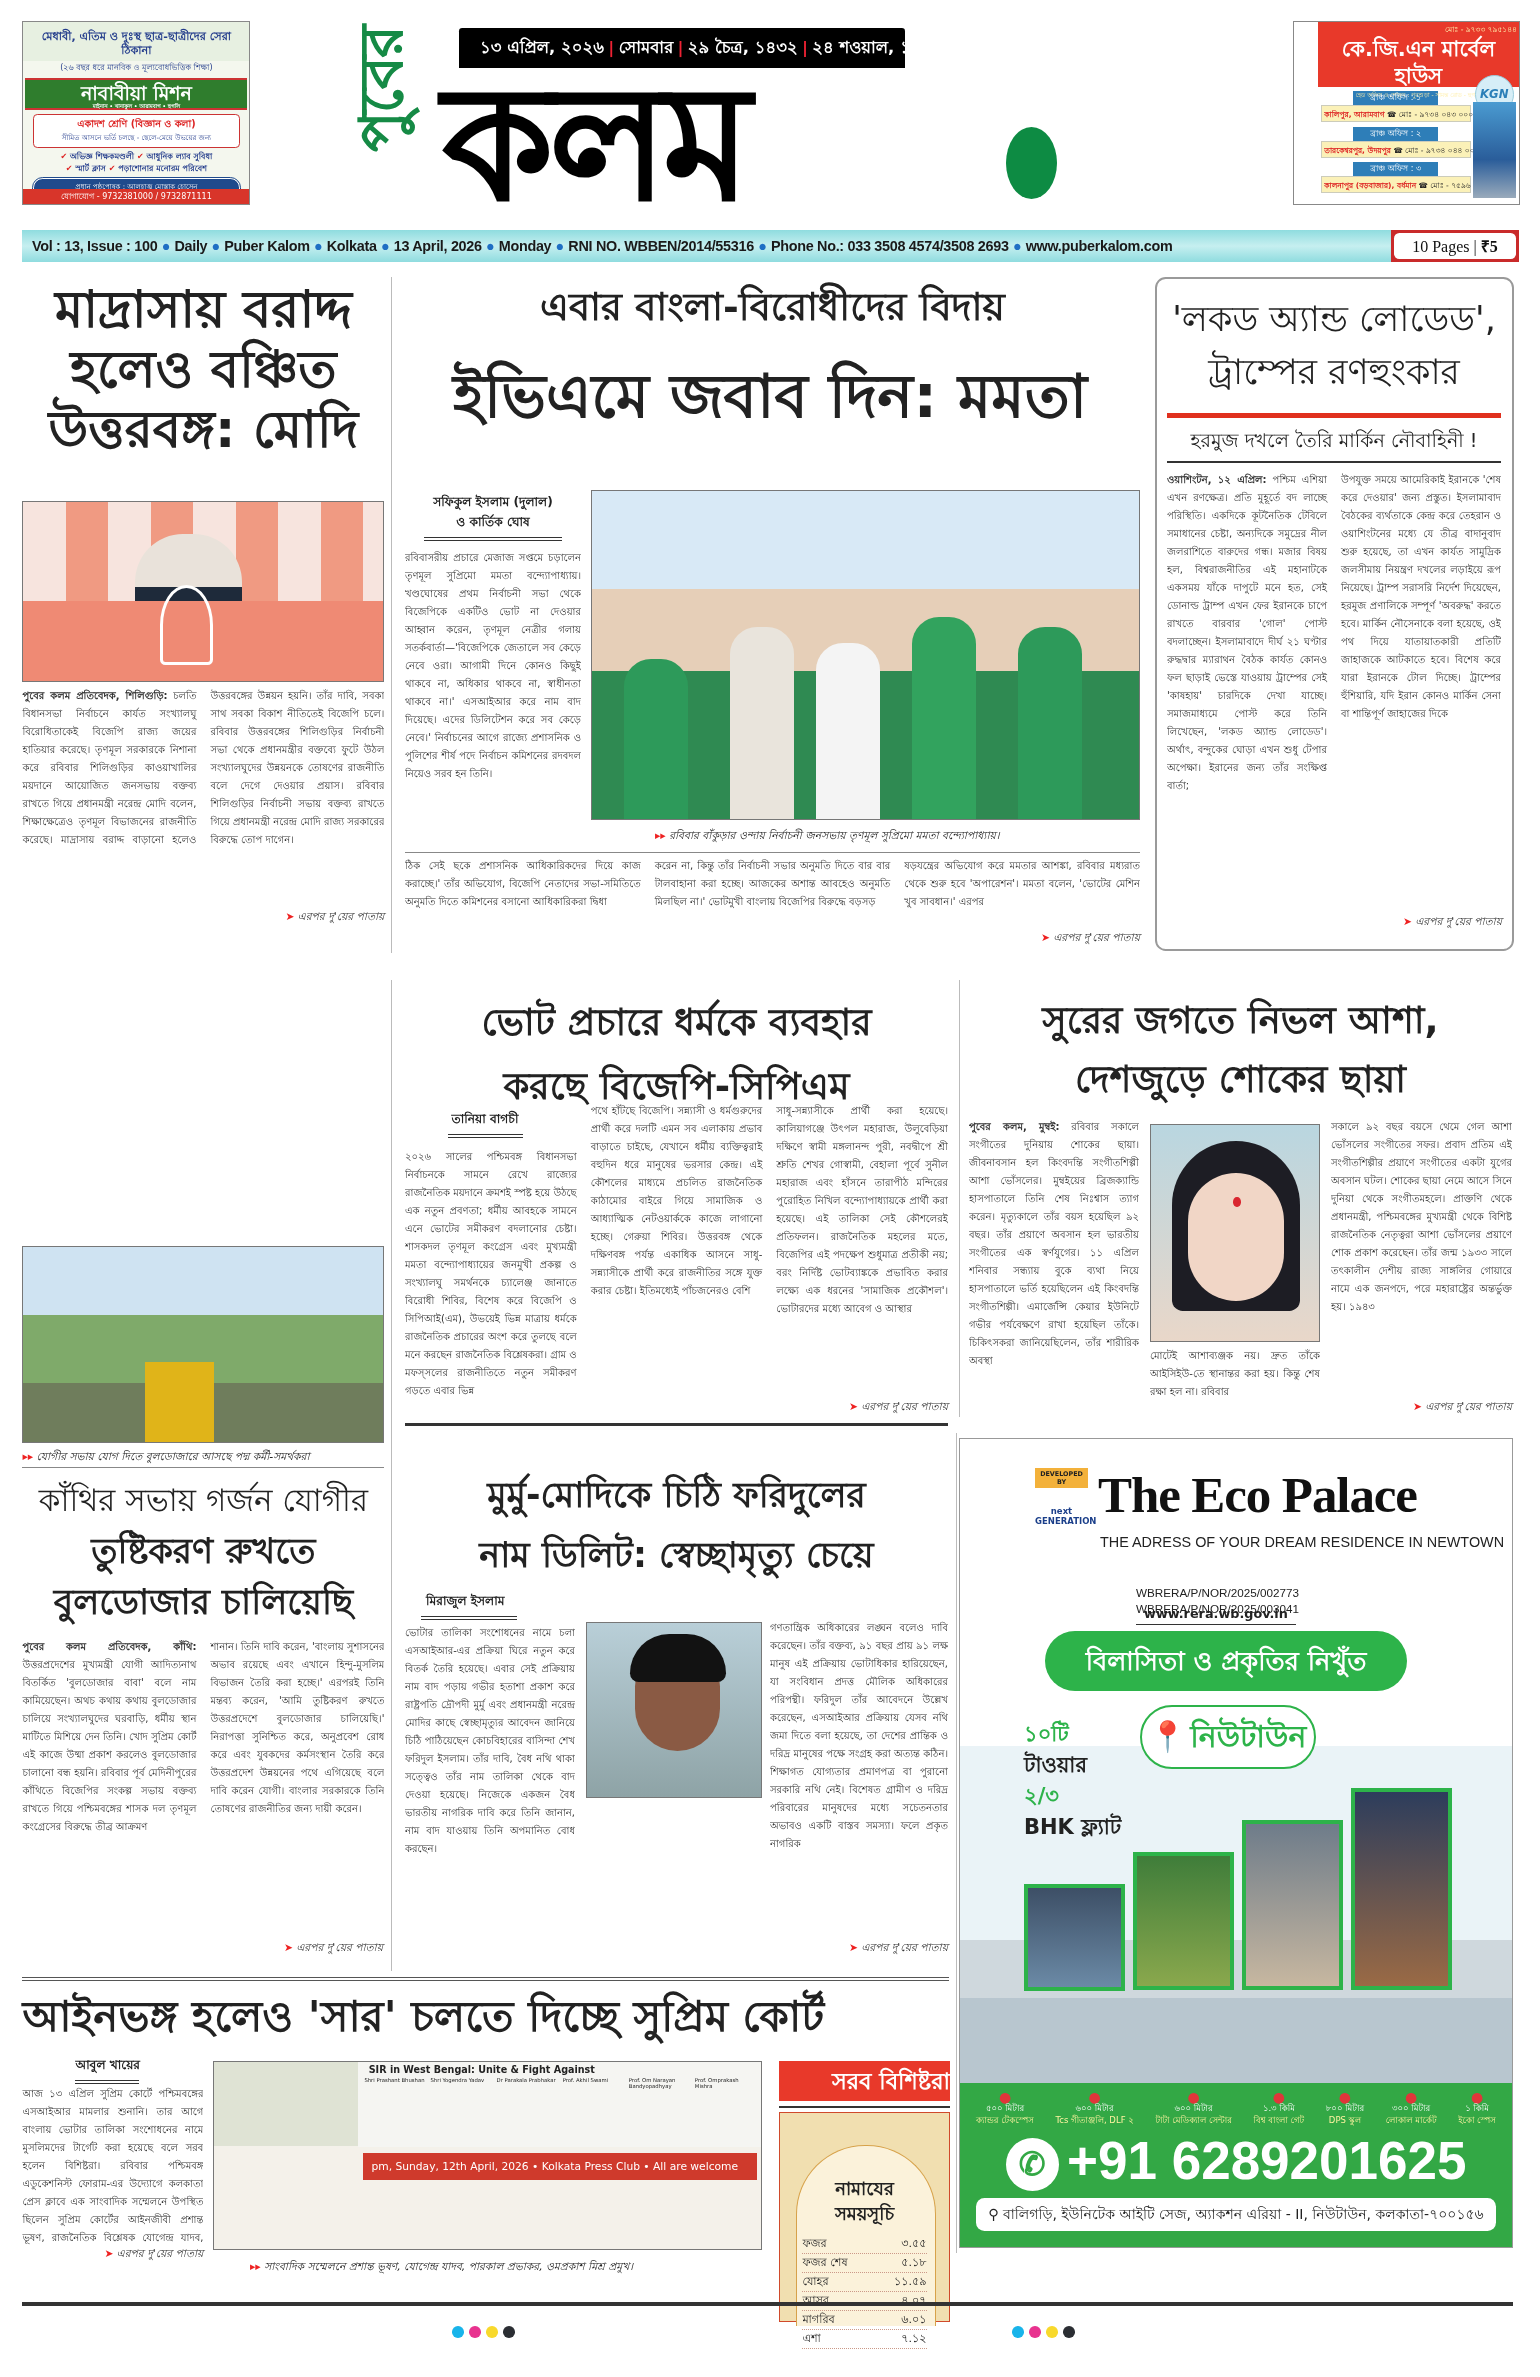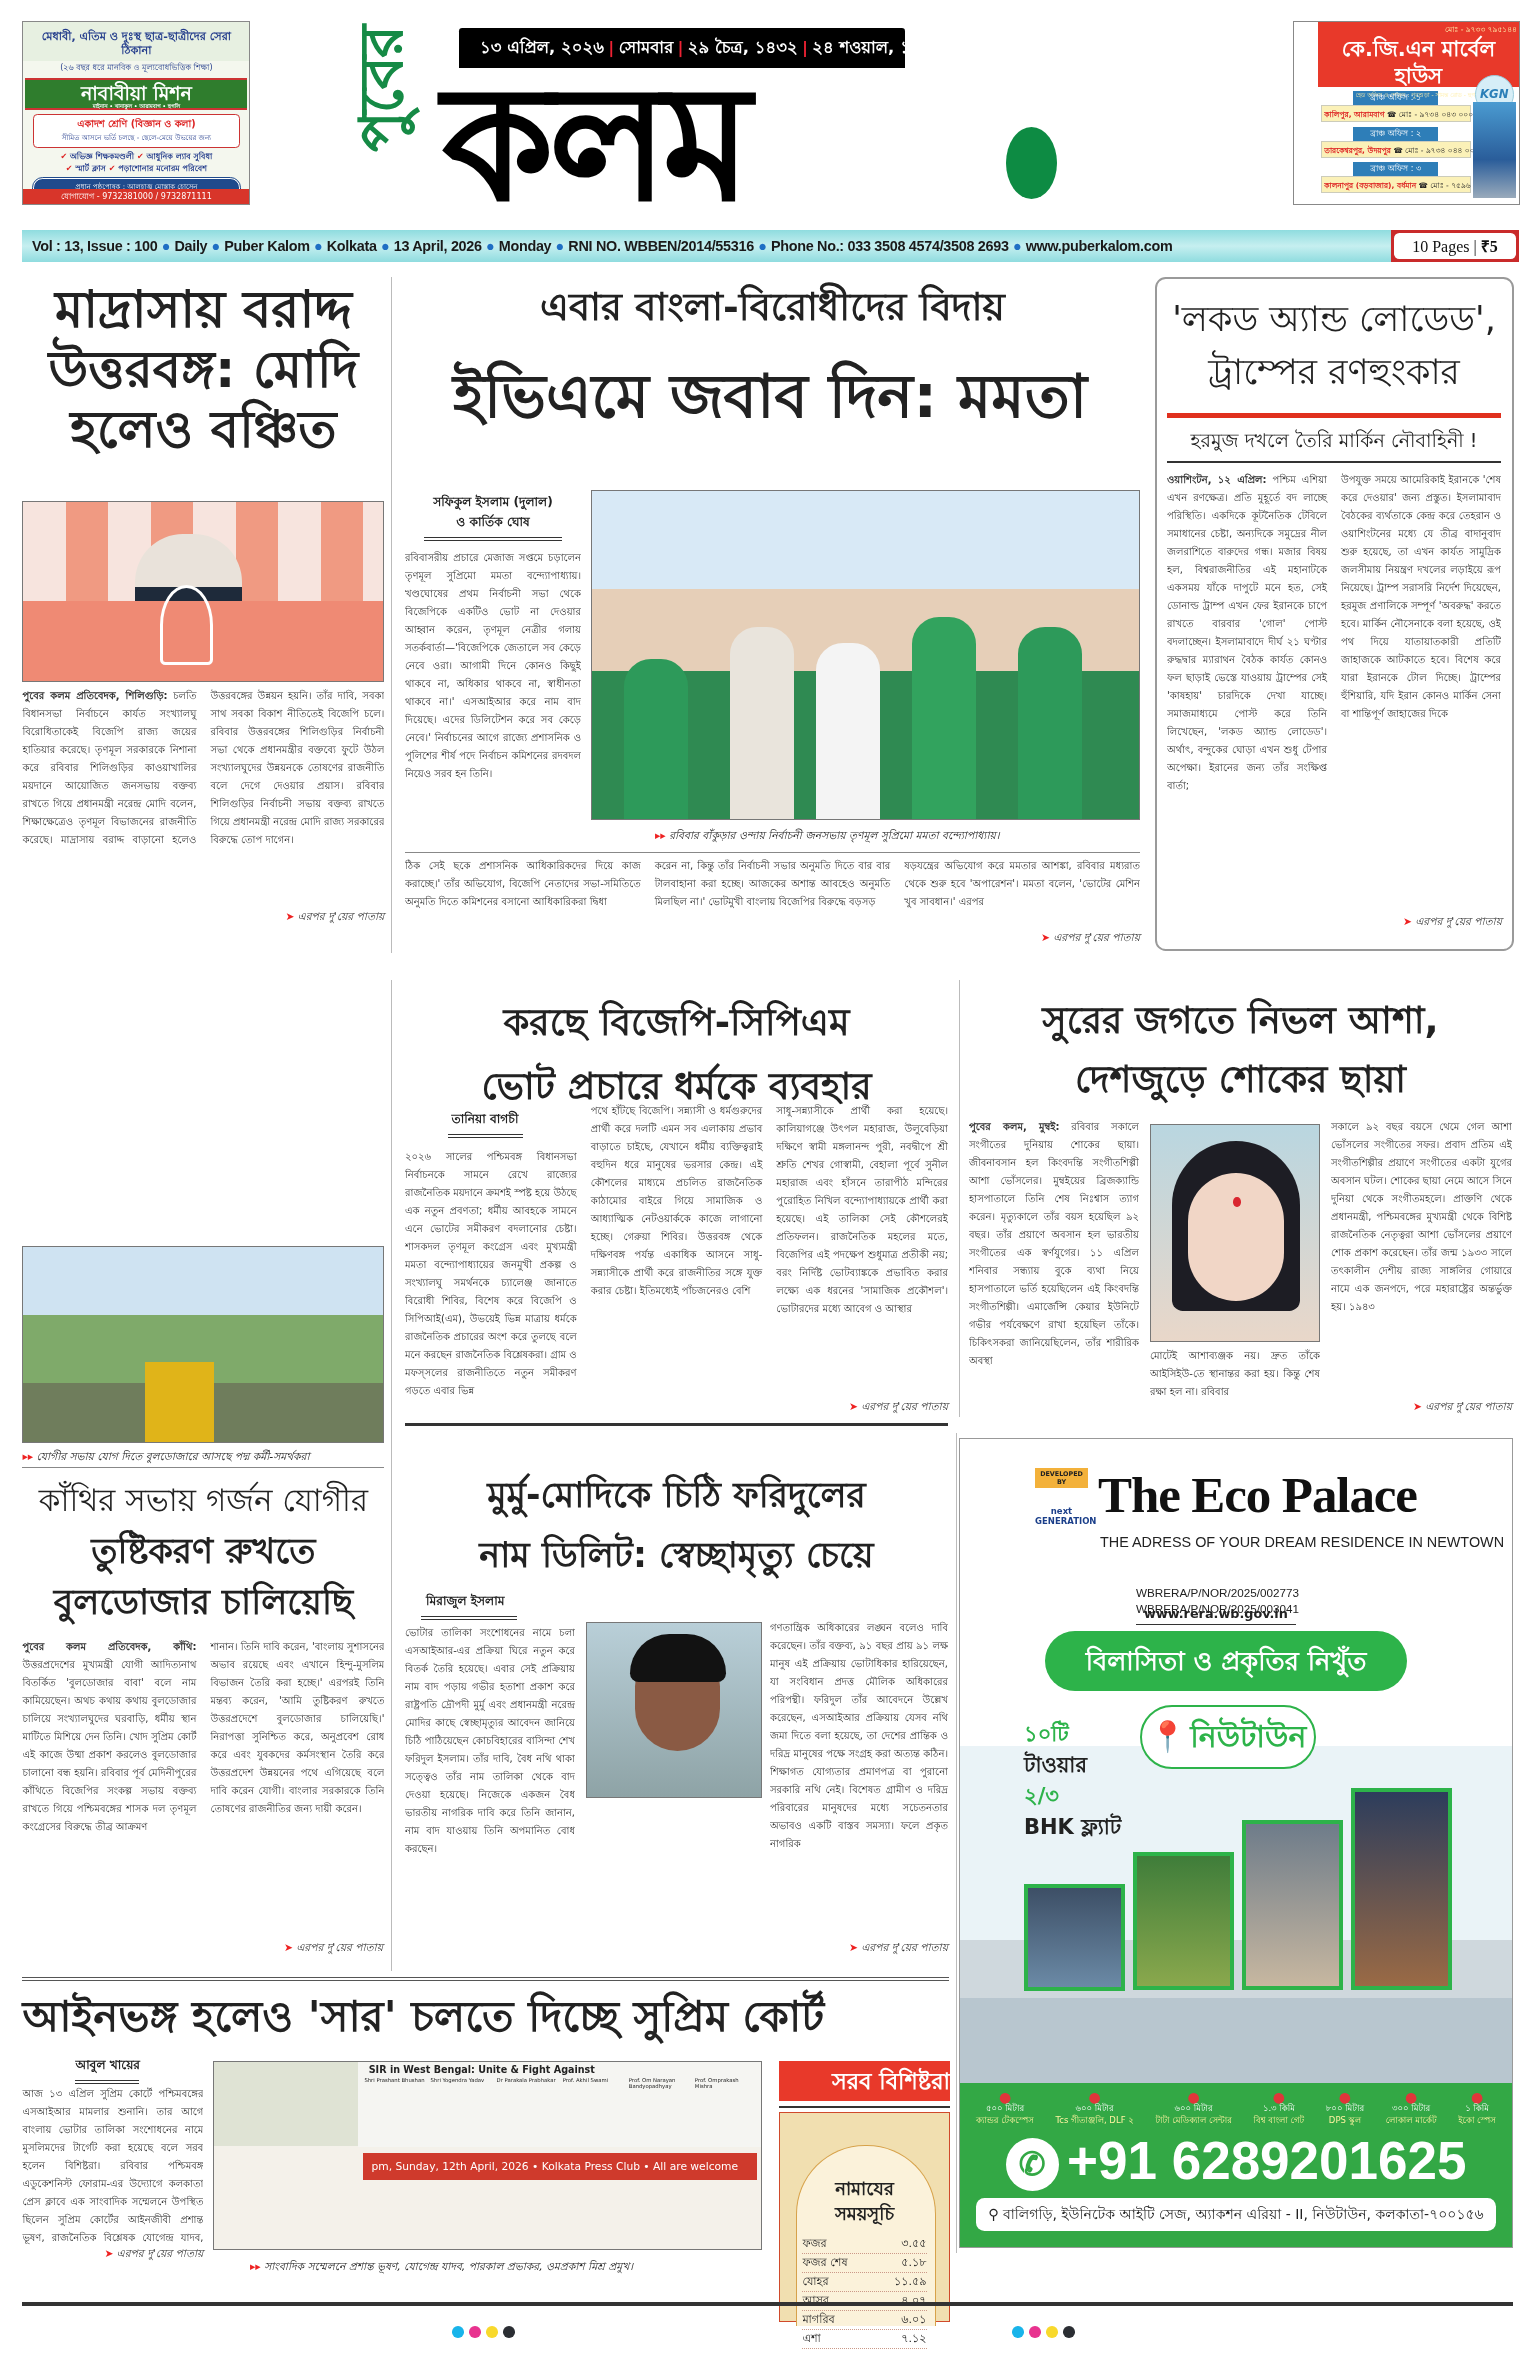--- a/index.html
+++ b/index.html
@@ -191,22 +191,22 @@
   <div class="in"><span>10 Pages</span> | <b>₹5</b></div>
 </div>
 
 <div class="abs vline" style="left:391px; top:277px; height:676px;"></div>
 <div class="abs vline" style="left:391px; top:980px; height:991px;"></div>
 <div class="abs vline" style="left:959px; top:980px; height:437px;"></div>
 <div class="abs vline" style="left:956px; top:1433px; height:820px;"></div>
 
 <div class="abs headline" style="left:22.4px; top:280px; width:362px; font-size:51px; line-height:60px;">
   <div>মাদ্রাসায় বরাদ্দ</div>
+  <div>হলেও বঞ্চিত</div>
   <div>উত্তরবঙ্গ: মোদি</div>
-  <div>হলেও বঞ্চিত</div>
 </div>
 <div class="abs photo ph-modi" style="left:22.4px; top:501px; width:362px; height:181px;">
   <div class="man"></div>
     <div class="podium"></div>
     <div class="lotus"></div>
 </div>
 <div class="abs body-text" style="left:22.4px; top:687px; width:362px; height:224px; column-count:2; column-gap:14px; overflow:hidden;">
   <b>পুবের কলম প্রতিবেদক, শিলিগুড়ি:</b> <span>চলতি বিধানসভা নির্বাচনে কার্যত সংখ্যালঘু বিরোধিতাকেই বিজেপি রাজ্য জয়ের হাতিয়ার করেছে। তৃণমূল সরকারকে নিশানা করে রবিবার শিলিগুড়ির কাওয়াখালির ময়দানে আয়োজিত জনসভায় বক্তব্য রাখতে গিয়ে প্রধানমন্ত্রী নরেন্দ্র মোদি বলেন, শিক্ষাক্ষেত্রেও তৃণমূল বিভাজনের রাজনীতি করেছে। মাদ্রাসায় বরাদ্দ বাড়ানো হলেও উত্তরবঙ্গের উন্নয়ন হয়নি। তাঁর দাবি, সবকা সাথ সবকা বিকাশ নীতিতেই বিজেপি চলে। রবিবার উত্তরবঙ্গের শিলিগুড়ির নির্বাচনী সভা থেকে প্রধানমন্ত্রীর বক্তব্যে ফুটে উঠল সংখ্যালঘুদের উন্নয়নকে তোষণের রাজনীতি বলে দেগে দেওয়ার প্রয়াস। রবিবার শিলিগুড়ির নির্বাচনী সভায় বক্তব্য রাখতে গিয়ে প্রধানমন্ত্রী নরেন্দ্র মোদি রাজ্য সরকারের বিরুদ্ধে তোপ দাগেন।</span>
 </div>
 <div class="abs cont" style="left:22.4px; top:908px; width:362px;"><span class="arr">➤</span><span>এরপর দু'য়ের পাতায়</span></div>
@@ -248,22 +248,22 @@
 <div class="abs" style="left:1167px; top:413px; width:334px; height:5.3px; background:#e0301e;"></div>
 <div class="abs" style="left:1167px; top:426px; width:334px; font-size:19px; color:#222; text-align:center;">হরমুজ দখলে তৈরি মার্কিন নৌবাহিনী !</div>
 <div class="abs" style="left:1167px; top:461px; width:334px; height:2.1px; background:#333;"></div>
 <div class="abs body-text cols2" style="left:1167px; top:471px; width:334px; height:442px; overflow:hidden;">
   <div><b>ওয়াশিংটন, ১২ এপ্রিল:</b> <span>পশ্চিম এশিয়া এখন রণক্ষেত্র। প্রতি মুহূর্তে বদ লাচ্ছে পরিস্থিতি। একদিকে কূটনৈতিক টেবিলে সমাধানের চেষ্টা, অন্যদিকে সমুদ্রের নীল জলরাশিতে বারুদের গন্ধ। মজার বিষয় হল, বিশ্বরাজনীতির এই মহানাটকে একসময় যাঁকে দাপুটে মনে হত, সেই ডোনাল্ড ট্রাম্প এখন ফের ইরানকে চাপে রাখতে বারবার 'গোল' পোস্ট বদলাচ্ছেন। ইসলামাবাদে দীর্ঘ ২১ ঘণ্টার রুদ্ধদ্বার ম্যারাথন বৈঠক কার্যত কোনও ফল ছাড়াই ভেস্তে যাওয়ায় ট্রাম্পের সেই 'কাষহায়' চারদিকে দেখা যাচ্ছে। সমাজমাধ্যমে পোস্ট করে তিনি লিখেছেন, 'লকড অ্যান্ড লোডেড'। অর্থাৎ, বন্দুকের ঘোড়া এখন শুধু টেপার অপেক্ষা। ইরানের জন্য তাঁর সংক্ষিপ্ত বার্তা;</span></div>
   <div>উপযুক্ত সময়ে আমেরিকাই ইরানকে 'শেষ করে দেওয়ার' জন্য প্রস্তুত। ইসলামাবাদ বৈঠকের ব্যর্থতাকে কেন্দ্র করে তেহরান ও ওয়াশিংটনের মধ্যে যে তীব্র বাদানুবাদ শুরু হয়েছে, তা এখন কার্যত সামুদ্রিক জলসীমায় নিয়ন্ত্রণ দখলের লড়াইয়ে রূপ নিয়েছে। ট্রাম্প সরাসরি নির্দেশ দিয়েছেন, হরমুজ প্রণালিকে সম্পূর্ণ 'অবরুদ্ধ' করতে হবে। মার্কিন নৌসেনাকে বলা হয়েছে, ওই পথ দিয়ে যাতায়াতকারী প্রতিটি জাহাজকে আটকাতে হবে। বিশেষ করে যারা ইরানকে টোল দিচ্ছে। ট্রাম্পের হুঁশিয়ারি, যদি ইরান কোনও মার্কিন সেনা বা শান্তিপূর্ণ জাহাজের দিকে</div>
 </div>
 <div class="abs cont" style="left:1294px; top:913px; width:208px;"><span class="arr">➤</span><span>এরপর দু'য়ের পাতায়</span></div>
 
 <div class="abs headline" style="left:405px; top:991px; width:543px; font-size:37px; line-height:64px;">
+  <div>ভোট প্রচারে ধর্মকে ব্যবহার</div>
   <div>করছে বিজেপি-সিপিএম</div>
-  <div>ভোট প্রচারে ধর্মকে ব্যবহার</div>
 </div>
 <div class="abs byline" style="left:405px; top:1110px; width:160px;">
   <div>তানিয়া বাগচী</div>
   <div class="byline-rule" style="width:75px;"></div>
 </div>
 <div class="abs body-text cols3" style="left:405px; top:1102px; width:543px; height:293px; overflow:hidden;">
   <div style="padding-top:46px;">২০২৬ সালের পশ্চিমবঙ্গ বিধানসভা নির্বাচনকে সামনে রেখে রাজ্যের রাজনৈতিক ময়দানে ক্রমশই স্পষ্ট হয়ে উঠছে এক নতুন প্রবণতা; ধর্মীয় আবহকে সামনে এনে ভোটের সমীকরণ বদলানোর চেষ্টা। শাসকদল তৃণমূল কংগ্রেস এবং মুখ্যমন্ত্রী মমতা বন্দ্যোপাধ্যায়ের জনমুখী প্রকল্প ও সংখ্যালঘু সমর্থনকে চ্যালেঞ্জ জানাতে বিরোধী শিবির, বিশেষ করে বিজেপি ও সিপিআই(এম), উভয়েই ভিন্ন মাত্রায় ধর্মকে রাজনৈতিক প্রচারের অংশ করে তুলছে বলে মনে করছেন রাজনৈতিক বিশ্লেষকরা। গ্রাম ও মফস্সলের রাজনীতিতে নতুন সমীকরণ গড়তে এবার ভিন্ন</div>
   <div>পথে হাঁটছে বিজেপি। সন্ন্যাসী ও ধর্মগুরুদের প্রার্থী করে দলটি এমন সব এলাকায় প্রভাব বাড়াতে চাইছে, যেখানে ধর্মীয় ব্যক্তিত্বরাই বহুদিন ধরে মানুষের ভরসার কেন্দ্র। এই কৌশলের মাধ্যমে প্রচলিত রাজনৈতিক কাঠামোর বাইরে গিয়ে সামাজিক ও আধ্যাত্মিক নেটওয়ার্ককে কাজে লাগানো হচ্ছে। গেরুয়া শিবির। উত্তরবঙ্গ থেকে দক্ষিণবঙ্গ পর্যন্ত একাধিক আসনে সাধু-সন্ন্যাসীকে প্রার্থী করে রাজনীতির সঙ্গে যুক্ত করার চেষ্টা। ইতিমধ্যেই পাঁচজনেরও বেশি</div>
   <div>সাধু-সন্ন্যাসীকে প্রার্থী করা হয়েছে। কালিয়াগঞ্জে উৎপল মহারাজ, উলুবেড়িয়া দক্ষিণে স্বামী মঙ্গলানন্দ পুরী, নবদ্বীপে শ্রী শ্রুতি শেখর গোস্বামী, বেহালা পূর্বে সুনীল মহারাজ এবং হাঁসনে তারাপীঠ মন্দিরের পুরোহিত নিখিল বন্দ্যোপাধ্যায়কে প্রার্থী করা হয়েছে। এই তালিকা সেই কৌশলেরই প্রতিফলন। রাজনৈতিক মহলের মতে, বিজেপির এই পদক্ষেপ শুধুমাত্র প্রতীকী নয়; বরং নির্দিষ্ট ভোটব্যাঙ্ককে প্রভাবিত করার লক্ষ্যে এক ধরনের 'সামাজিক প্রকৌশল'। ভোটারদের মধ্যে আবেগ ও আস্থার</div>
 </div>

